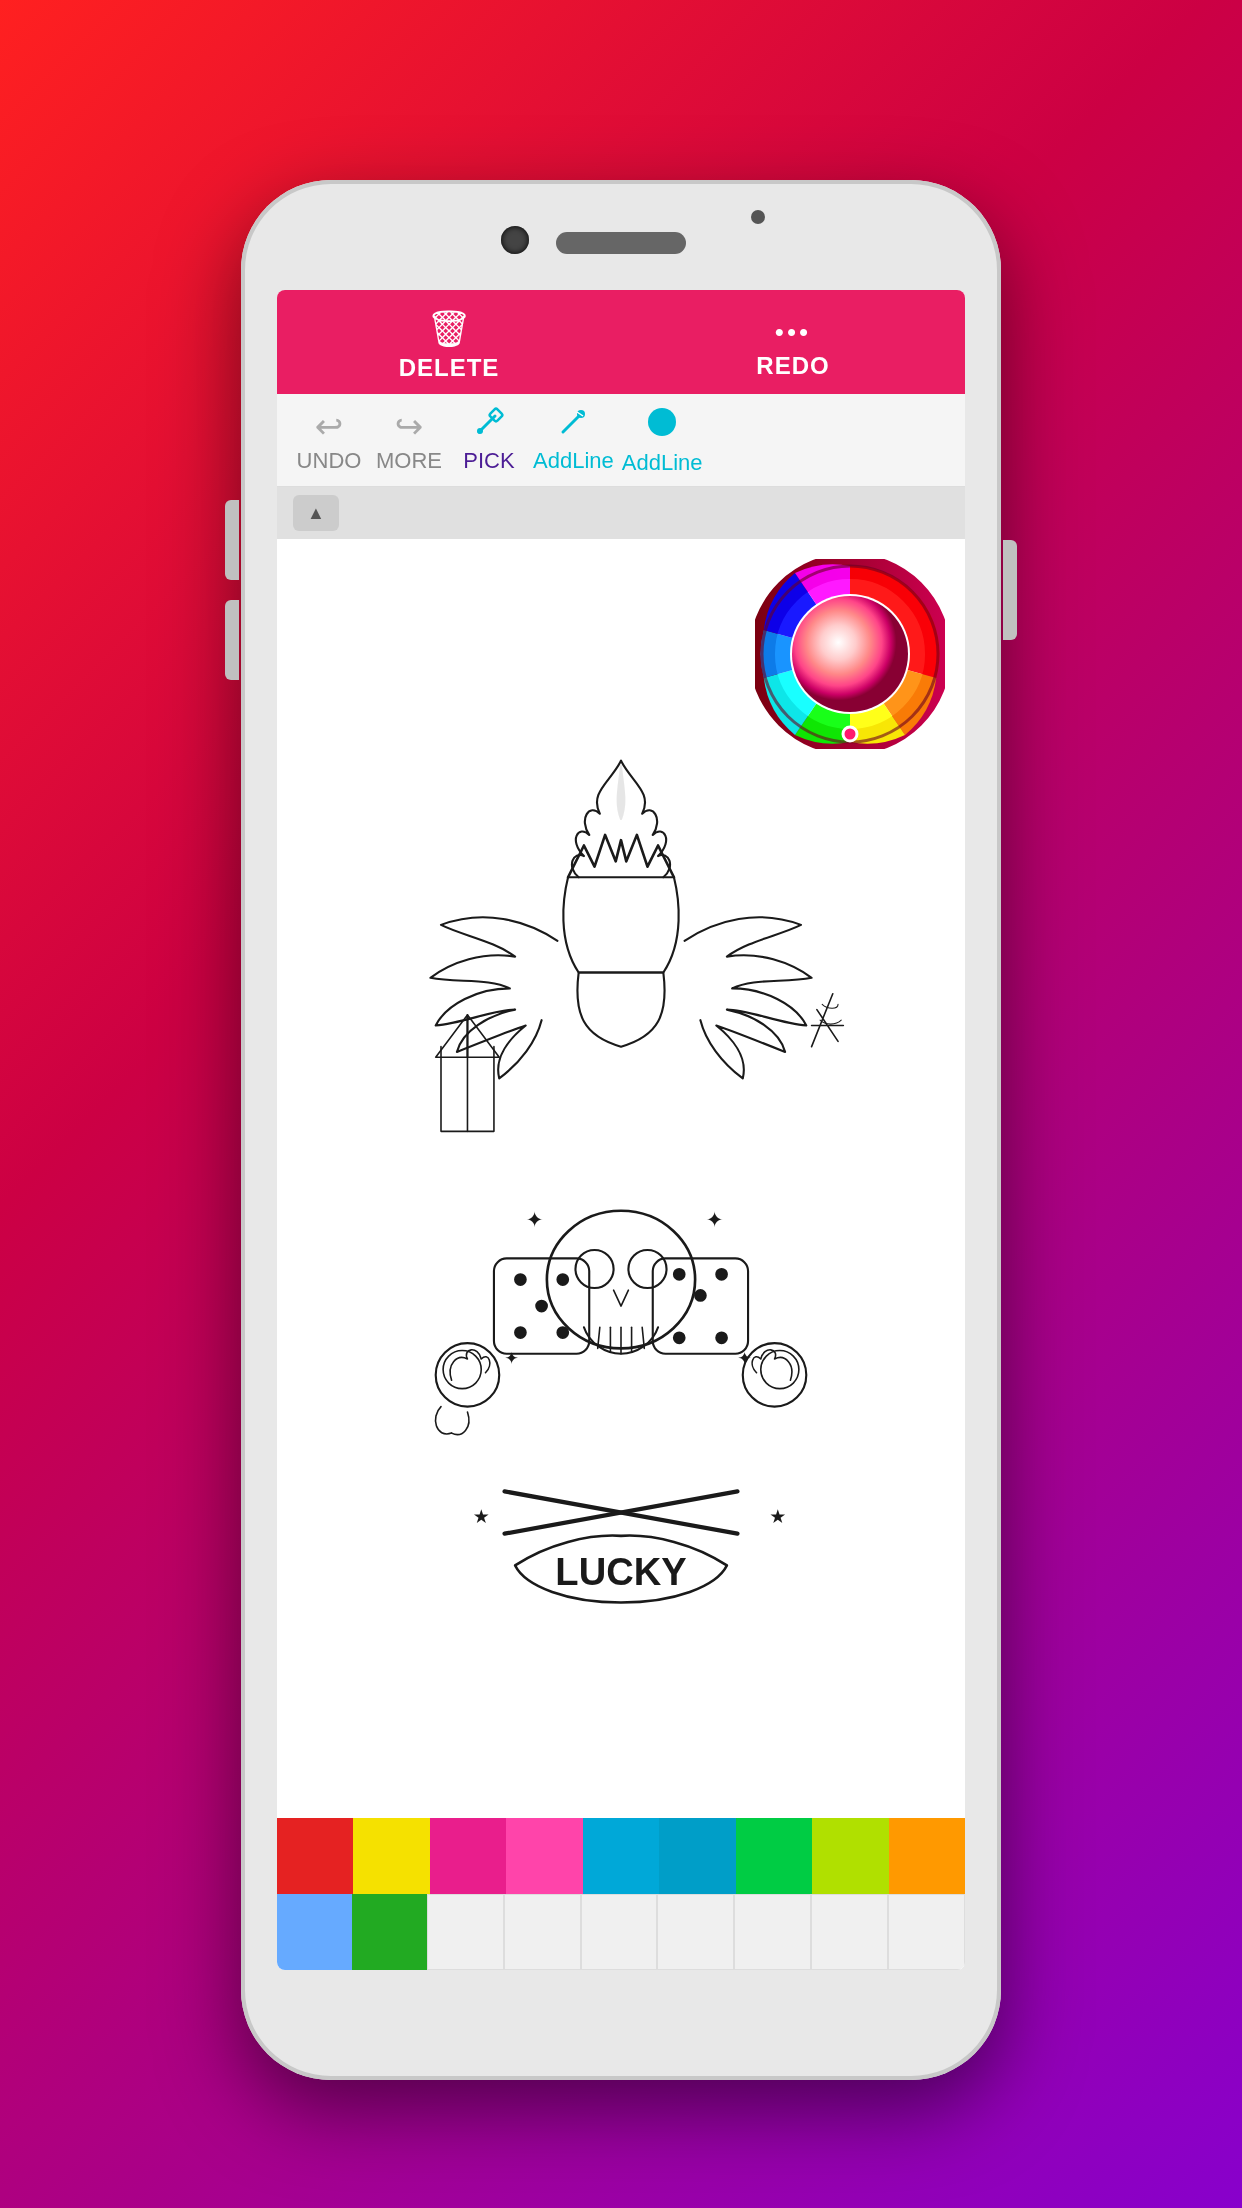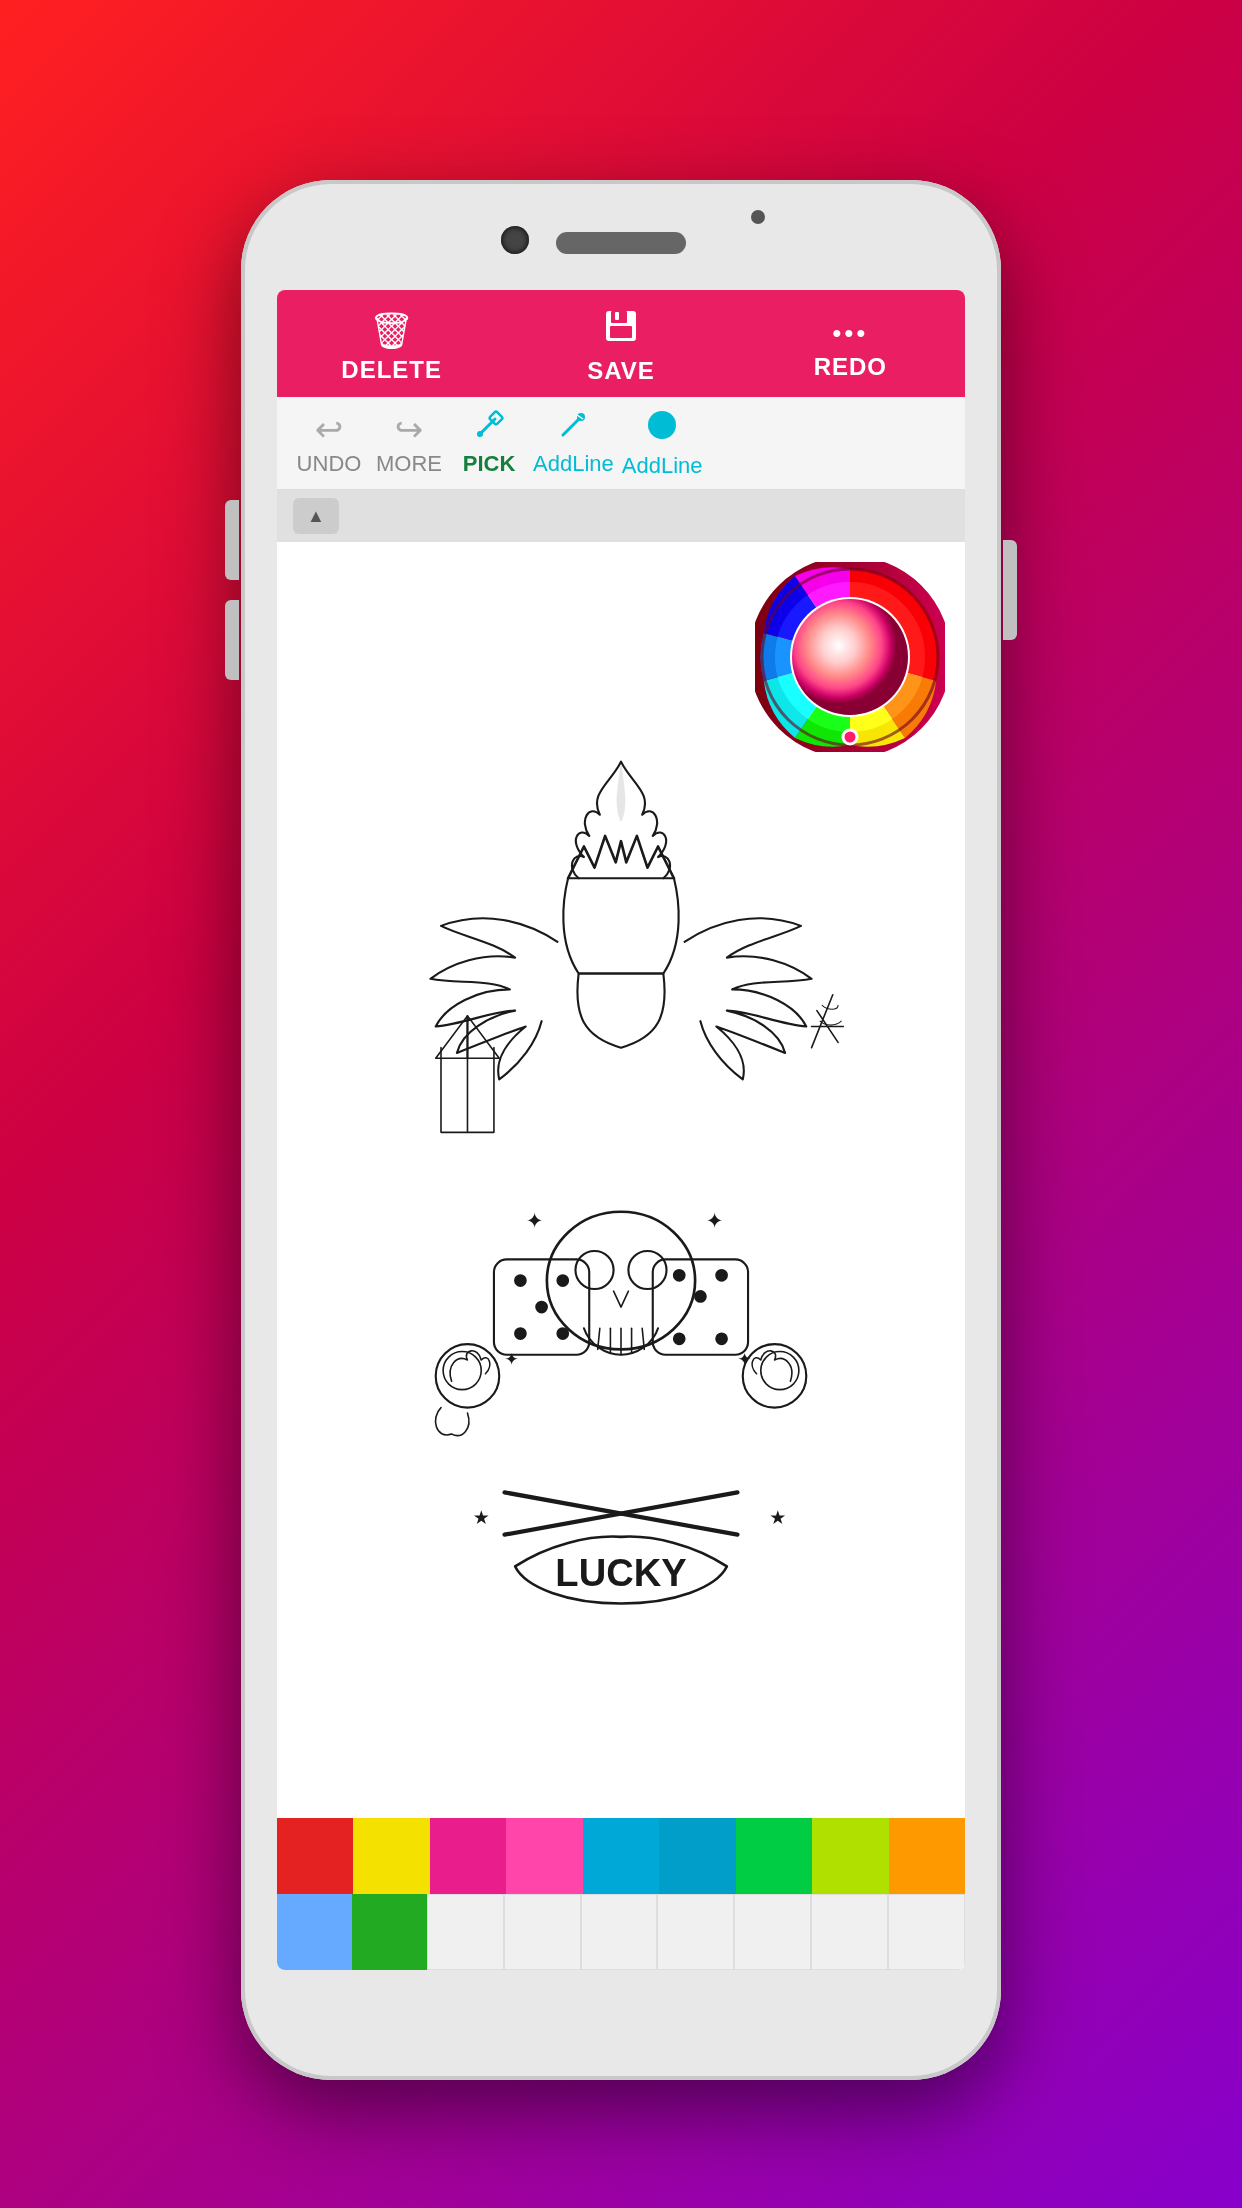--- a/index.html
+++ b/index.html
@@ -258,31 +258,20 @@
     <div class="phone-power"></div>
 
     <div class="phone-screen">
 
       <div class="toolbar">
         <div class="toolbar-item">
           <div class="toolbar-icon">🗑</div>
           <div class="toolbar-label">DELETE</div>
         </div>
         <div class="toolbar-item">
-          <div class="toolbar-icon">
-            <svg width="36" height="36" viewBox="0 0 36 36" fill="white">
-              <rect x="3" y="3" width="30" height="30" rx="3" fill="white"></rect>
-              <rect x="8" y="3" width="16" height="12" rx="1" fill="#e91e63"></rect>
-              <rect x="7" y="18" width="22" height="12" rx="1" fill="#e91e63"></rect>
-              <rect x="12" y="4" width="4" height="8" rx="1" fill="white"></rect>
-            </svg>
-          </div>
-          <div class="toolbar-label">SAVE</div>
-        </div>
-        <div class="toolbar-item">
           <div class="toolbar-icon" style="letter-spacing:3px; font-size:26px; margin-top:6px;">•••</div>
           <div class="toolbar-label">REDO</div>
         </div>
       </div>
 
       <div class="sub-toolbar">
         <div class="sub-tool undo">
           <div class="sub-tool-icon" style="color:#aaa; font-size:34px;">↩</div>
           <div class="sub-tool-label">UNDO</div>
         </div>
@@ -291,21 +280,21 @@
           <div class="sub-tool-label">MORE</div>
         </div>
         <div class="sub-tool active">
           <div class="sub-tool-icon" style="color:#00bcd4; font-size:34px;">
             <svg width="32" height="32" viewBox="0 0 32 32">
               <line x1="6" y1="26" x2="22" y2="10" stroke="#00bcd4" stroke-width="3" stroke-linecap="round"></line>
               <rect x="18" y="4" width="10" height="10" rx="2" transform="rotate(45 23 9)" fill="none" stroke="#00bcd4" stroke-width="2.5"></rect>
               <circle cx="7" cy="25" r="3" fill="#00bcd4"></circle>
             </svg>
           </div>
-          <div class="sub-tool-label" style="color:#15803d;font-weight:bold;">PICK</div>
+          <div class="sub-tool-label" style="color:#4c1d95;">PICK</div>
         </div>
         <div class="sub-tool active">
           <div class="sub-tool-icon">
             <svg width="32" height="32" viewBox="0 0 32 32">
               <line x1="6" y1="26" x2="24" y2="8" stroke="#00bcd4" stroke-width="3" stroke-linecap="round"></line>
               <circle cx="24" cy="8" r="4" fill="#00bcd4"></circle>
               <line x1="20" y1="6" x2="26" y2="10" stroke="white" stroke-width="1.5"></line>
             </svg>
           </div>
           <div class="sub-tool-label" style="color:#00bcd4;text-align:right;">AddLine</div>

